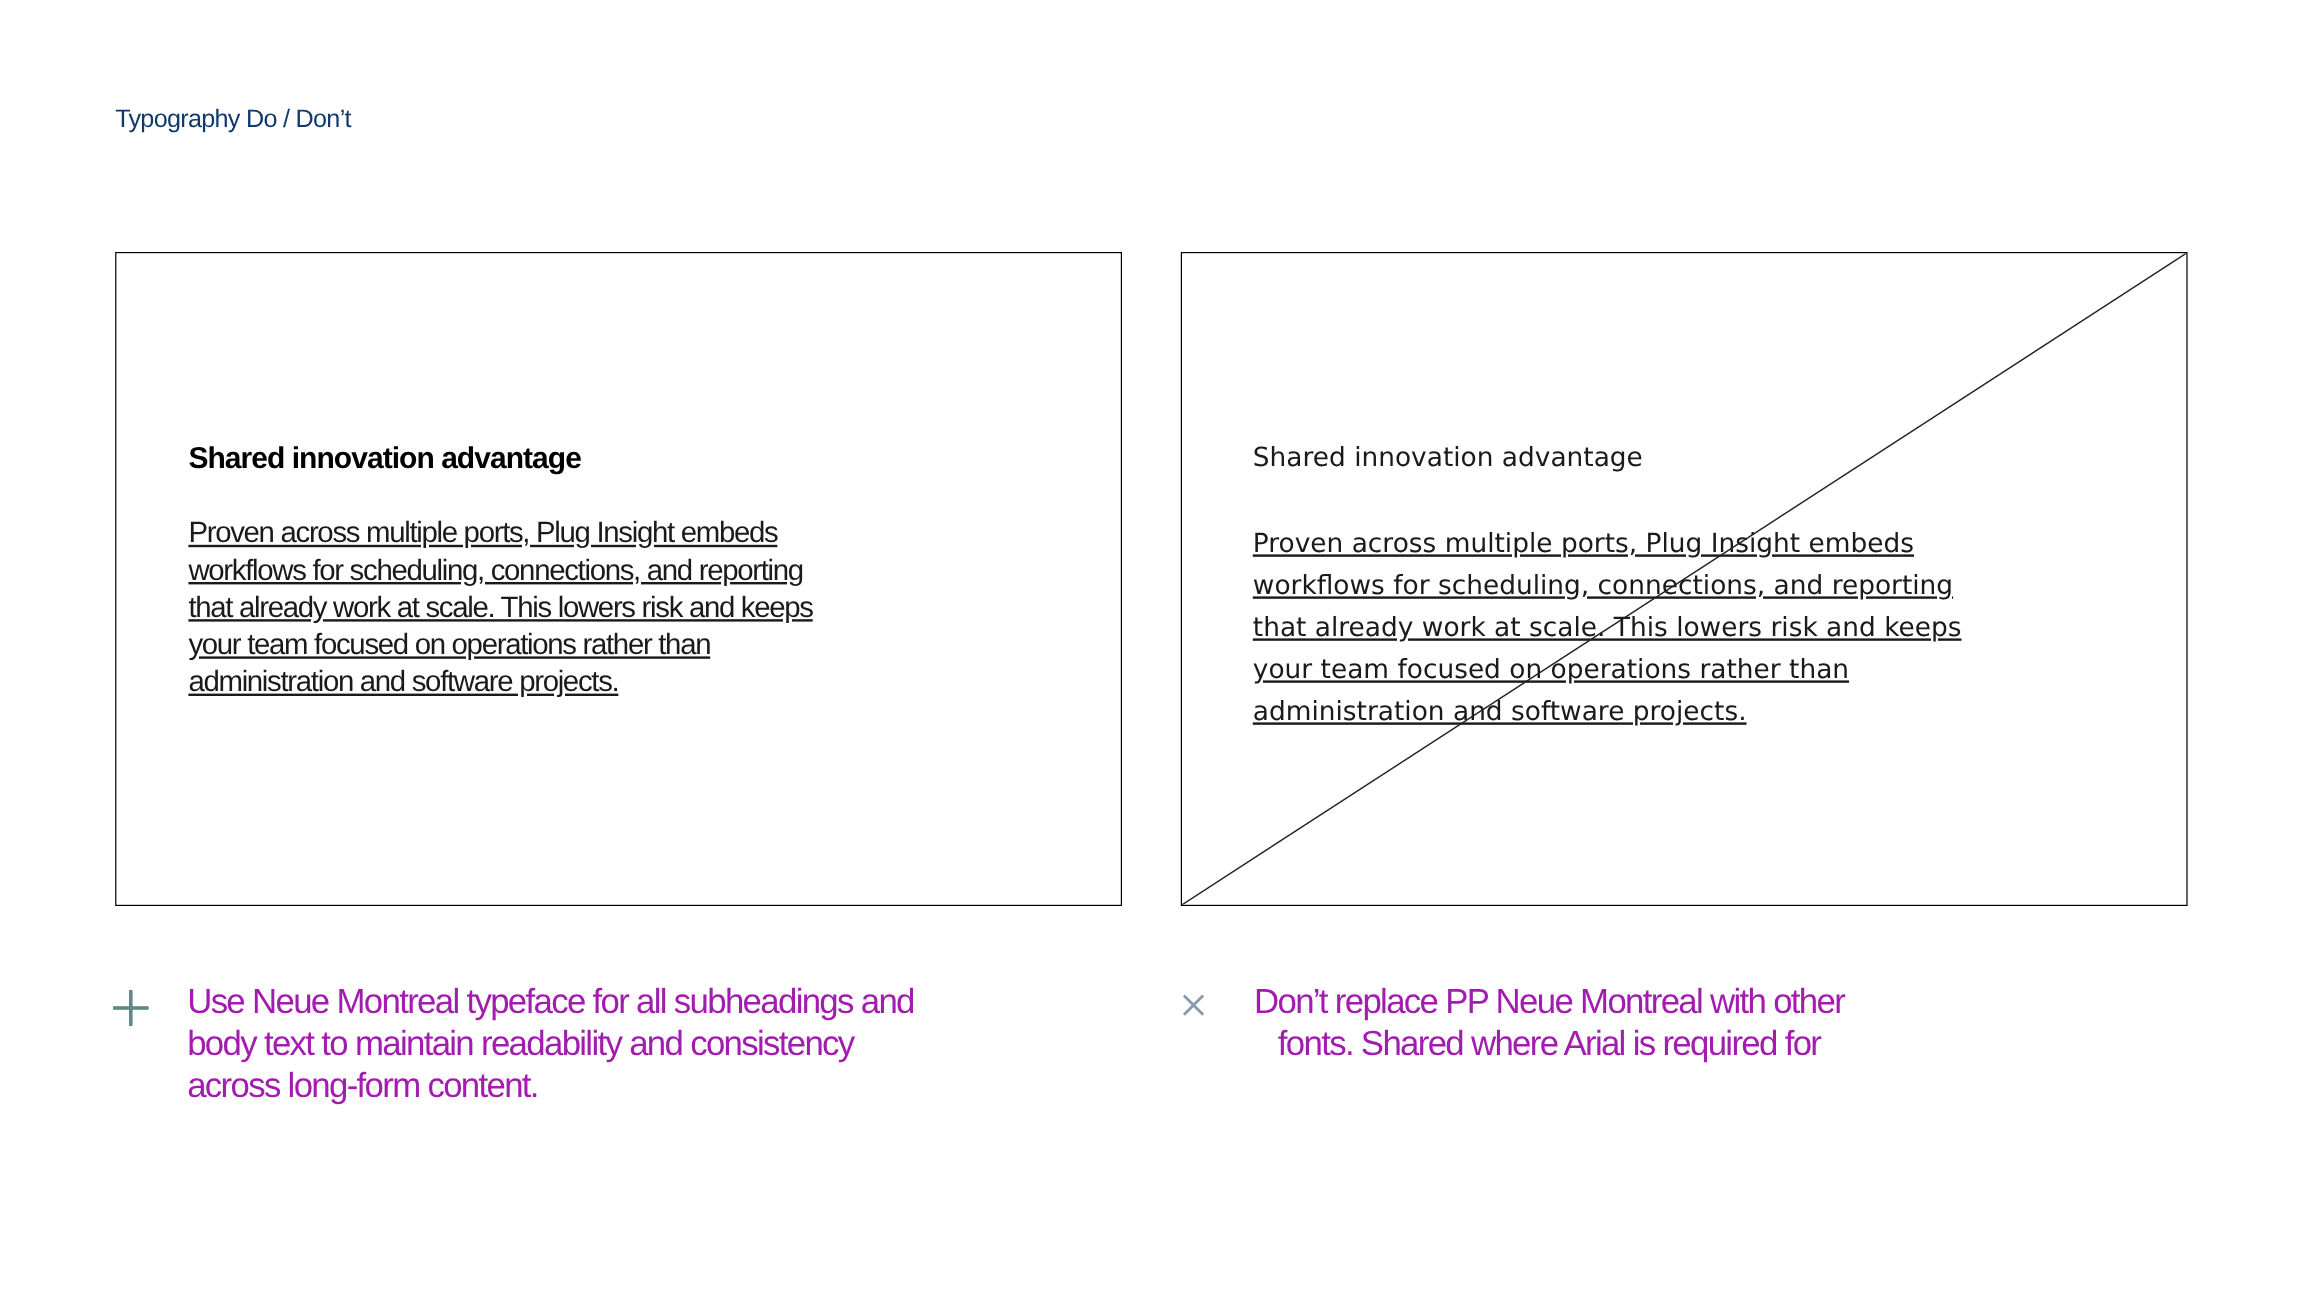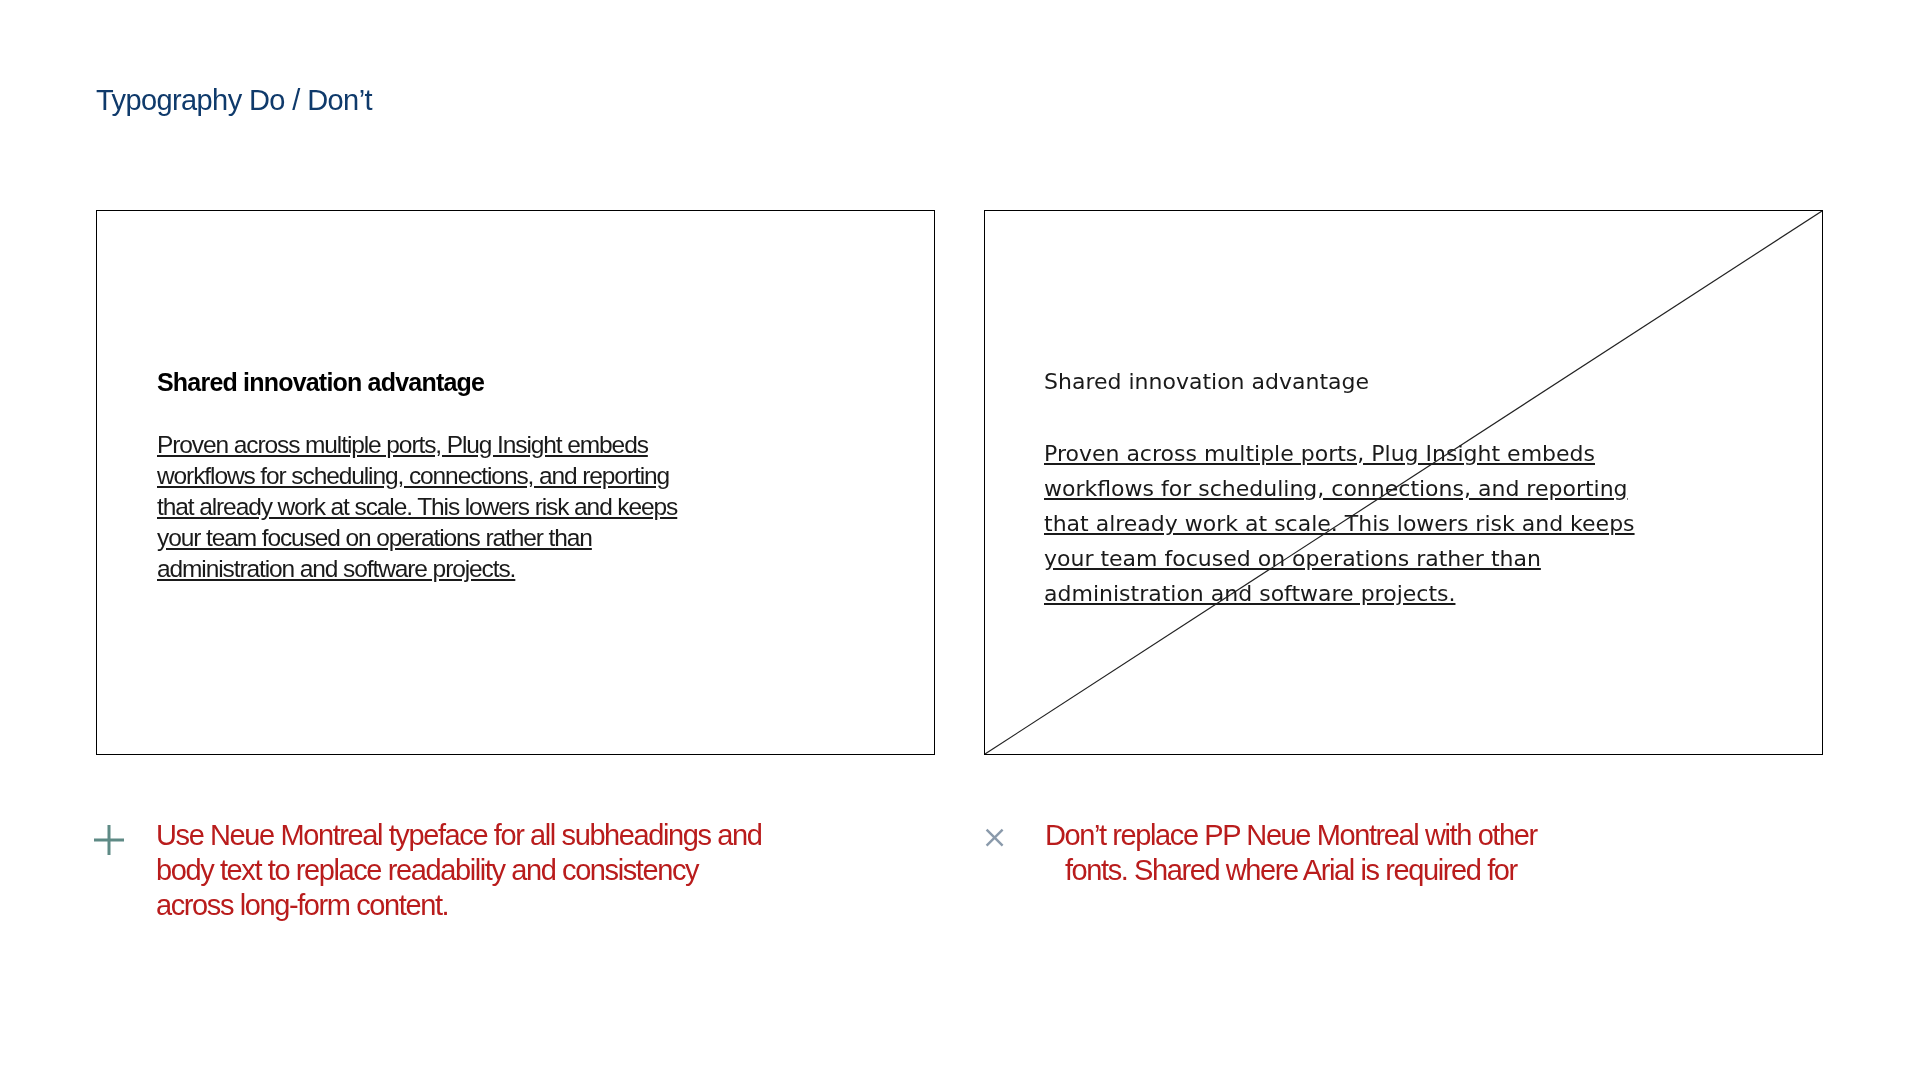--- a/index.html
+++ b/index.html
@@ -11,21 +11,21 @@
       width: 1920px;
       height: 1080px;
       position: relative;
       overflow: hidden;
       font-family: "Liberation Sans", sans-serif;
     }
     .page-title {
       position: absolute;
       left: 96px;
       top: 83px;
-      font-size: 29px;
+      font-size: 21px;
       line-height: 34px;
       color: #0f3a6b;
       letter-spacing: -0.6px;
       margin: 0;
       font-weight: normal;
     }
     .card {
       position: absolute;
       top: 210px;
       width: 839px;
@@ -102,21 +102,21 @@
     .note-icon {
       width: 30px;
       height: 30px;
       margin-top: 7px;
       flex: none;
     }
     .note-text {
       margin-left: 32px;
       font-size: 29px;
       line-height: 35px;
-      color: #b91c1c;
+      color: #a21caf;
       letter-spacing: -1.4px;
     }
     .note-dont .note-text { margin-left: 36px; }
     .note-text span { display: block; white-space: nowrap; }
   </style>
 </head>
 <body>
 
 <h1 class="page-title">Typography Do / Don’t</h1>
 
@@ -145,21 +145,21 @@
   </svg>
 </div>
 
 <div class="note note-do">
   <svg class="note-icon" viewBox="0 0 30 30">
     <rect x="13.5" y="0" width="3" height="30" fill="#5e8a85"></rect>
     <rect x="0" y="13.5" width="30" height="3" fill="#5e8a85"></rect>
   </svg>
   <div class="note-text">
     <span>Use Neue Montreal typeface for all subheadings and</span>
-    <span>body text to replace readability and consistency</span>
+    <span>body text to maintain readability and consistency</span>
     <span>across long-form content.</span>
   </div>
 </div>
 
 <div class="note note-dont">
   <svg class="note-icon" viewBox="0 0 30 30" style="width:24px;height:24px;margin-top:10px;">
     <line x1="2" y1="2" x2="22" y2="22" stroke="#8a9aab" stroke-width="3"></line>
     <line x1="22" y1="2" x2="2" y2="22" stroke="#8a9aab" stroke-width="3"></line>
   </svg>
   <div class="note-text">

